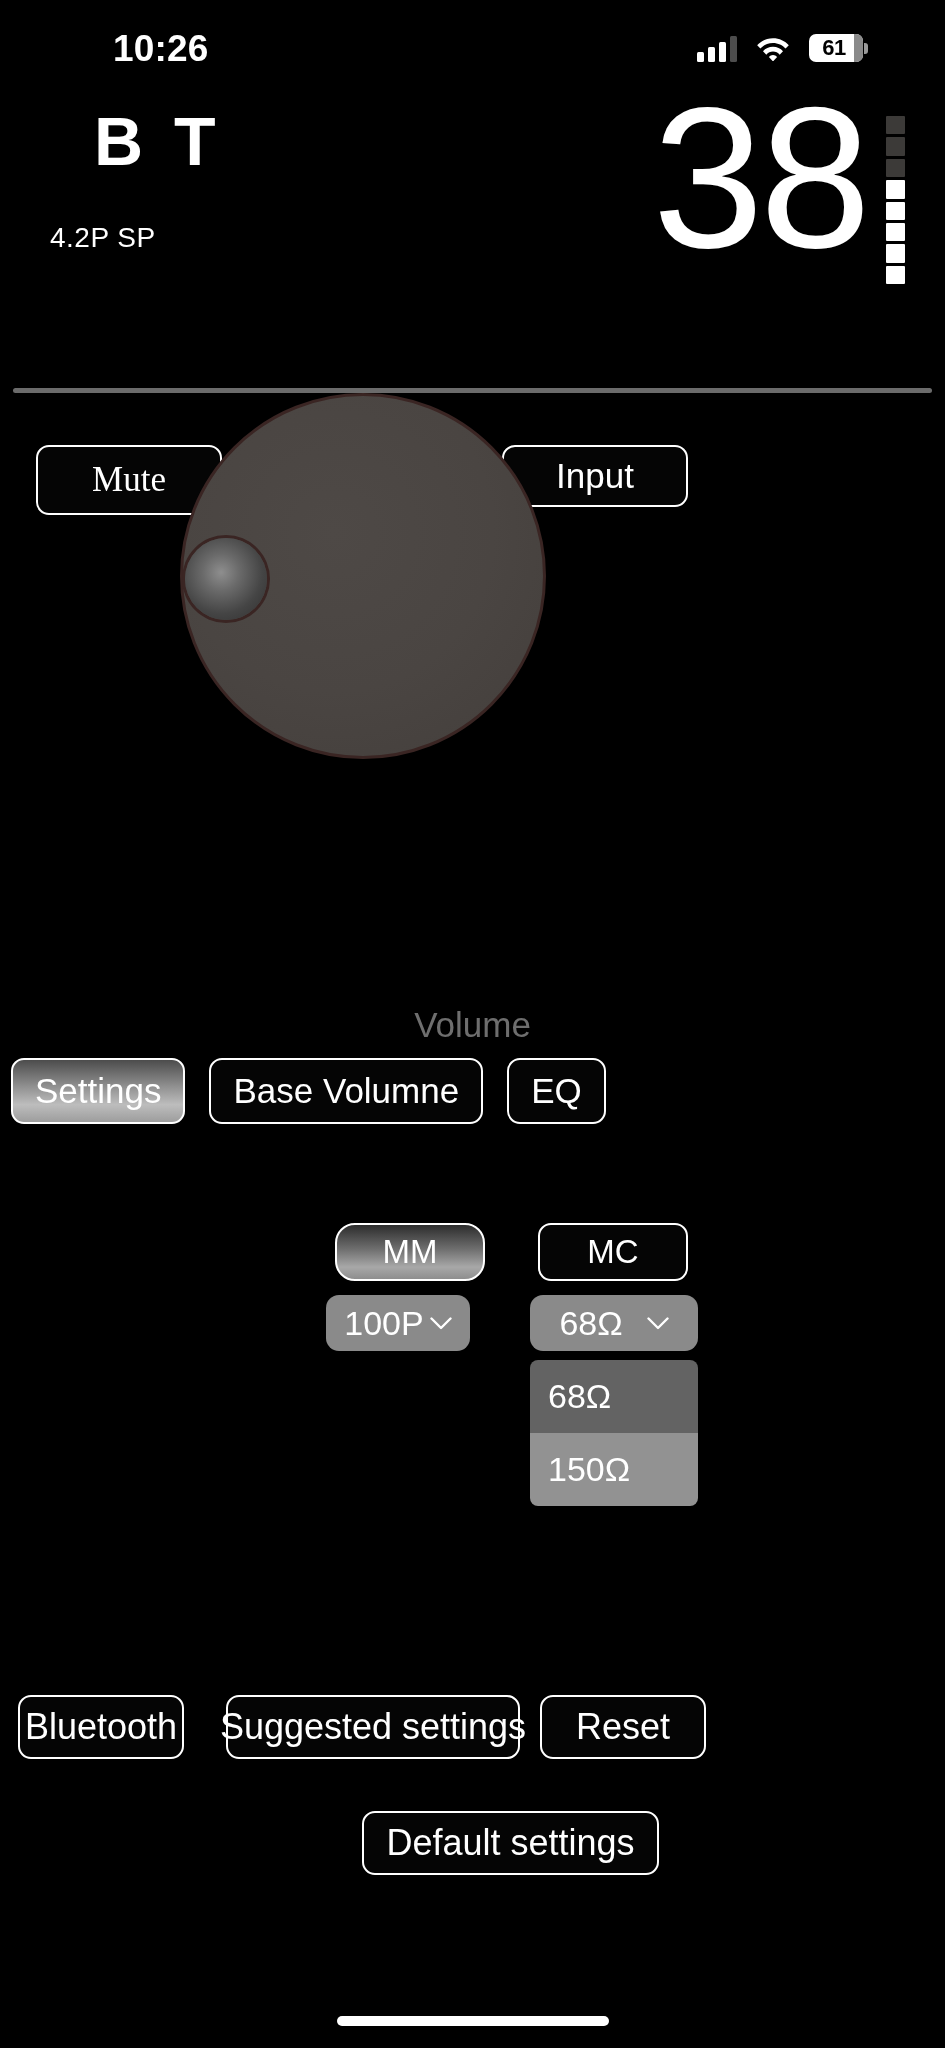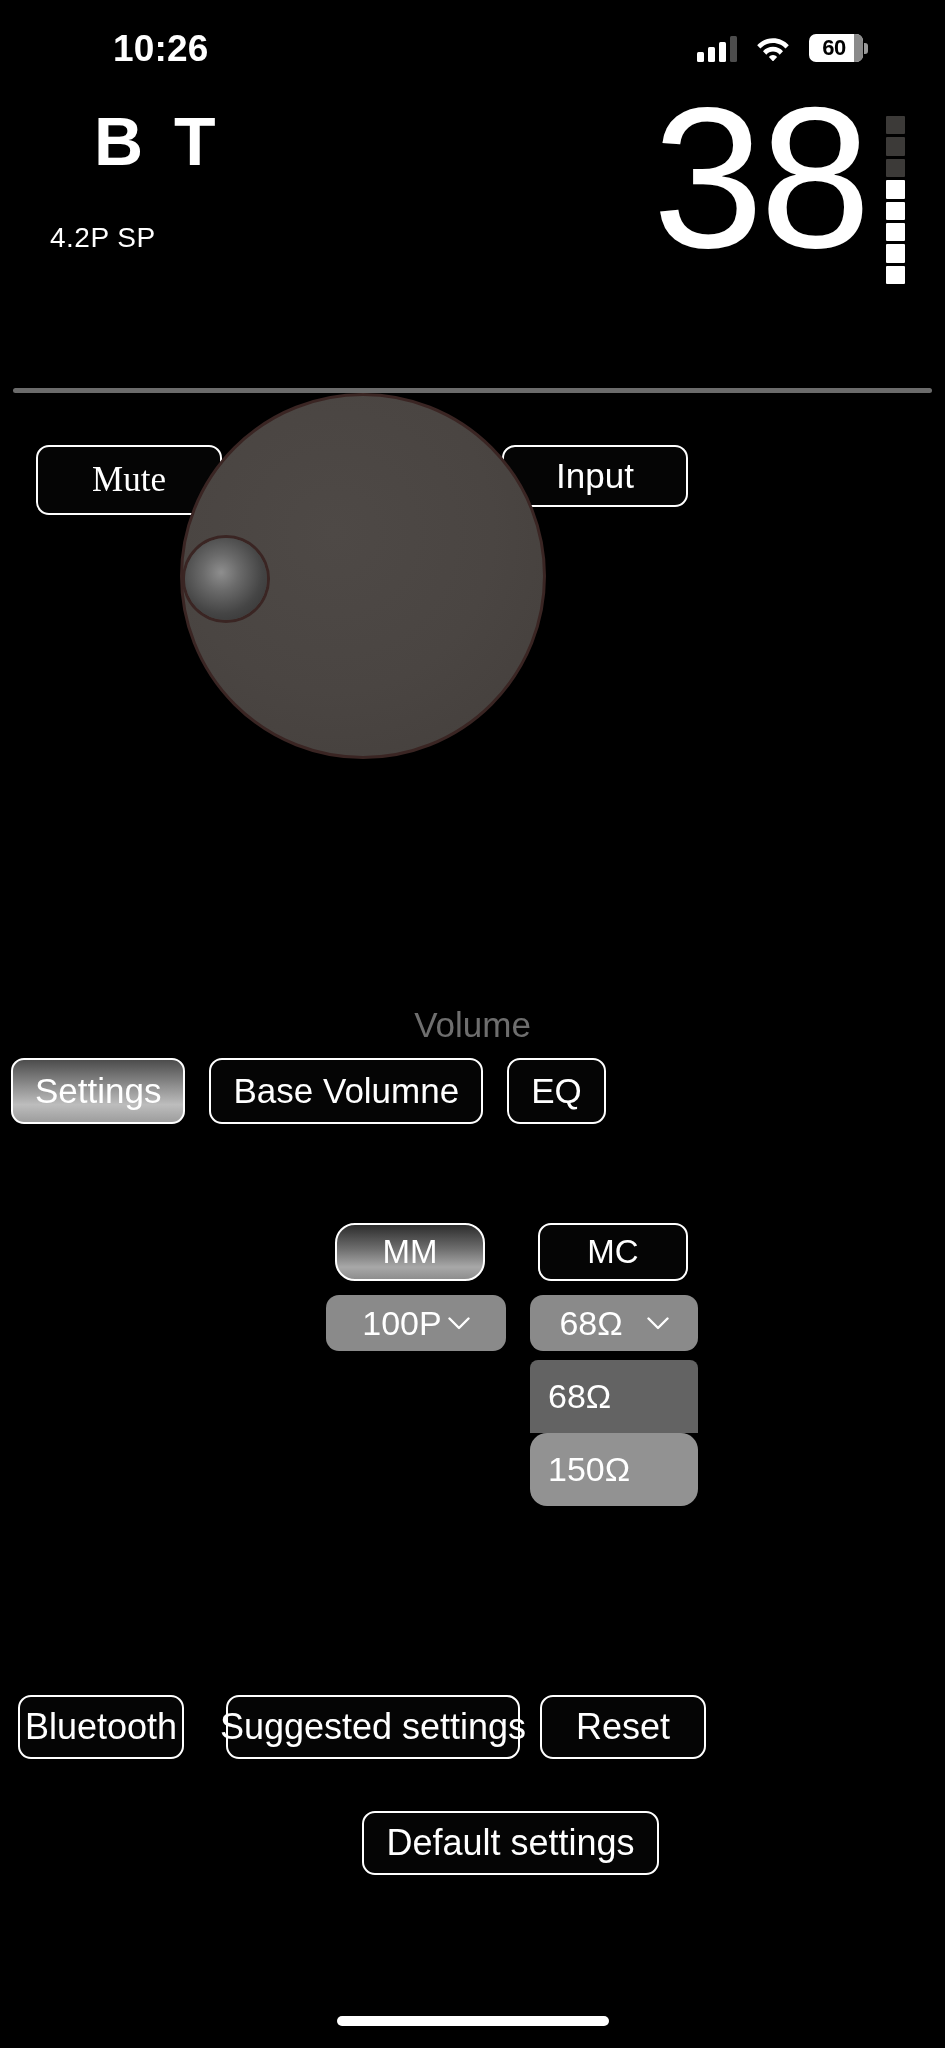--- a/index.html
+++ b/index.html
@@ -289,21 +289,21 @@
     background: #8a8a8a;
     border-radius: 13px;
     color: #ffffff;
     font-size: 34px;
     display: flex;
     align-items: center;
     justify-content: center;
     gap: 24px;
     box-sizing: border-box;
   }
-  .dd-100 { left: 326px; top: 72px; width: 180px; height: 56px; gap: 6px; }
+  .dd-100 { left: 326px; top: 72px; width: 144px; height: 56px; gap: 6px; }
   .dd-ohm { left: 530px; top: 72px; width: 168px; height: 56px; }
   .chev { width: 22px; height: 13px; display:block; }
 
   .dd-list {
     position: absolute;
     left: 530px;
     top: 137px;
     width: 168px;
     border-radius: 8px;
     overflow: hidden;
@@ -311,21 +311,21 @@
   .dd-list .opt {
     height: 73px;
     display: flex;
     align-items: center;
     padding-left: 18px;
     font-size: 34px;
     color: #ffffff;
     box-sizing: border-box;
   }
   .dd-list .opt.hl { background: #636363; }
-  .dd-list .opt.norm { background: #929292; border-radius: 17px; }
+  .dd-list .opt.norm { background: #929292; }
 
   
   .bot-row {
     position: absolute;
     top: 1695px;
     left: 0;
     width: 945px;
   }
   .bbtn {
     position: absolute;
@@ -368,21 +368,21 @@
         <i></i>
         <i></i>
     </div>
     <svg class="wifi-icon" viewBox="0 0 34 26">
       <path d="M17 3.2C10.6 3.2 5 5.9 1.2 10.2l3.2 3.4C7.4 10.2 12 8 17 8s9.6 2.2 12.6 5.6l3.2-3.4C29 5.9 23.4 3.2 17 3.2z" fill="#fff"></path>
       <path d="M17 11.8c-4 0-7.6 1.7-10 4.4l3.3 3.5c1.7-1.9 4-3.1 6.7-3.1s5 1.2 6.7 3.1l3.3-3.5c-2.4-2.7-6-4.4-10-4.4z" fill="#fff"></path>
       <path d="M17 20.1c-1.6 0-3.1.8-4.1 2l4.1 4.3 4.1-4.3c-1-1.2-2.5-2-4.1-2z" fill="#fff"></path>
     </svg>
     <div class="battery">
       <div class="lvl"></div>
-      <div class="pct">60</div>
+      <div class="pct">61</div>
       <div class="nub"></div>
     </div>
   </div>
 </div>
 
 <div class="header">
   <div class="dev-name">B T</div>
   <div class="dev-sub">4.2P SP</div>
   <div class="vol-number">38</div>
   <div class="vol-meter" id="vol-meter">

